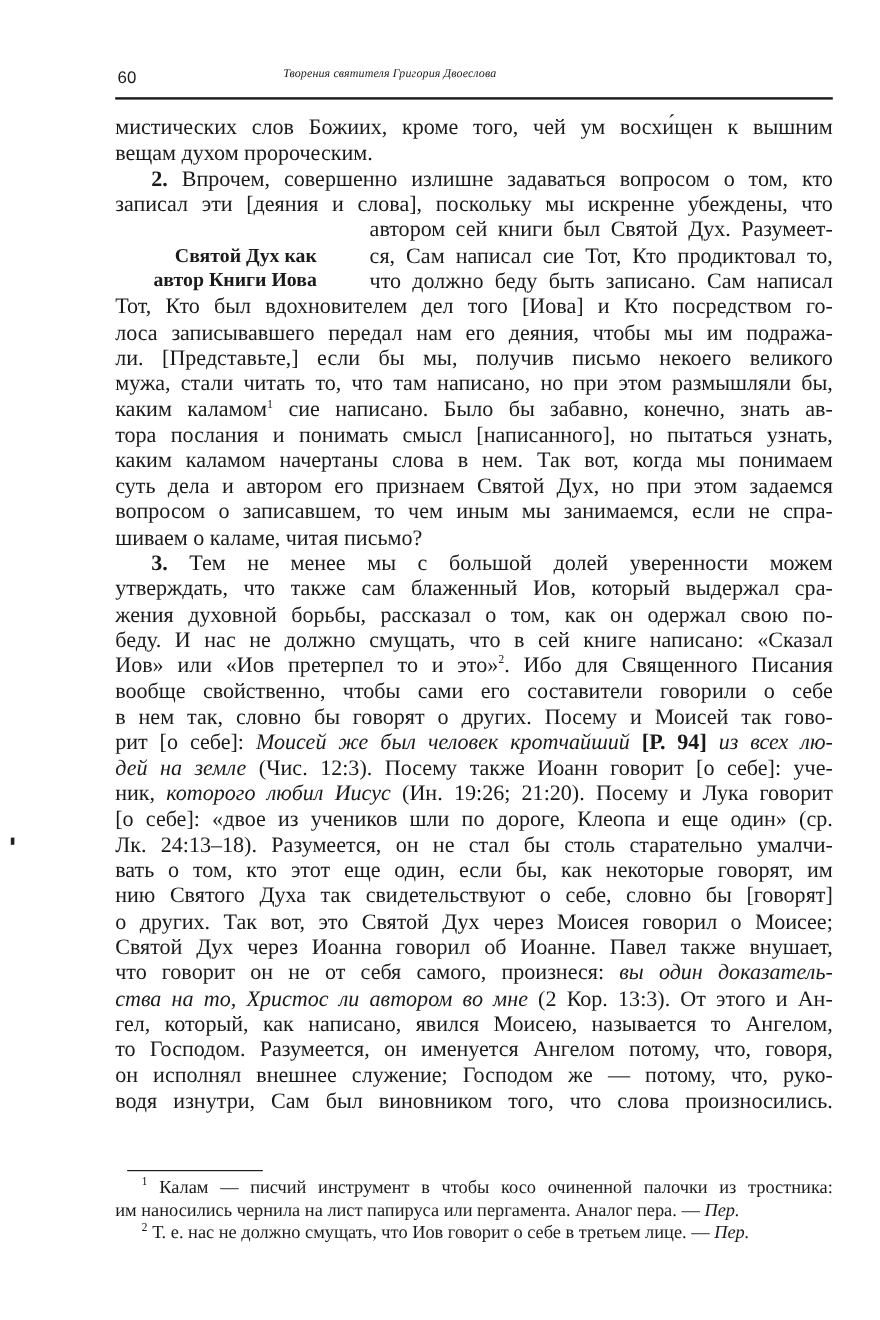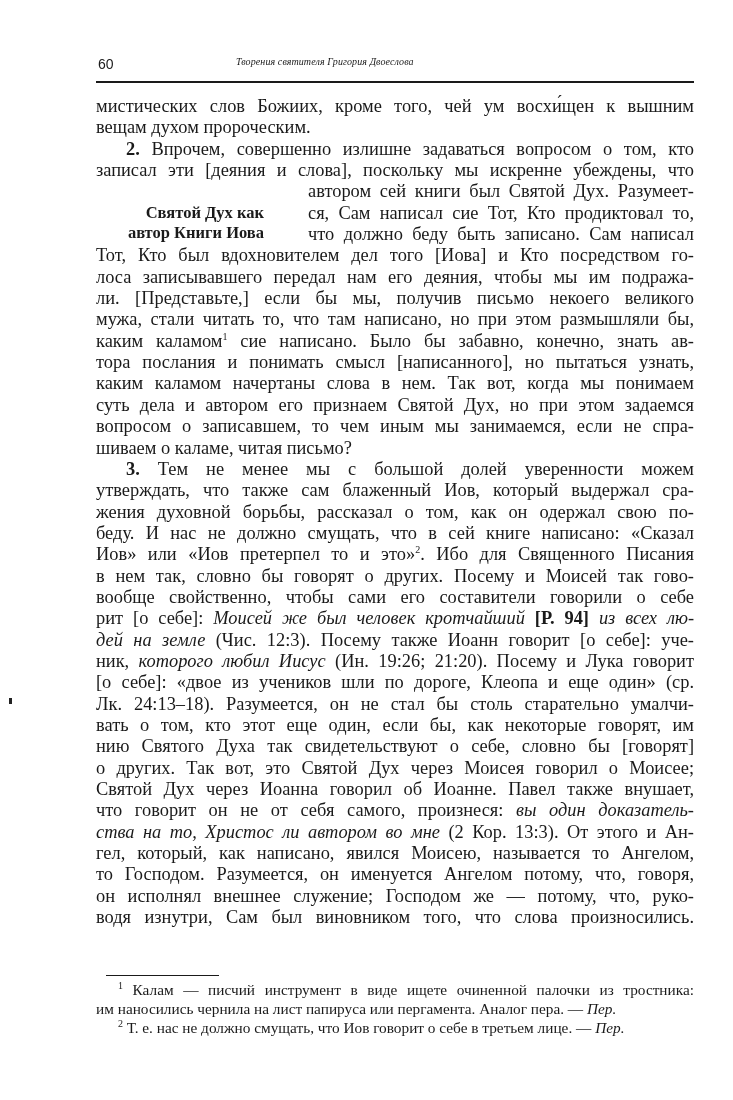--- a/index.html
+++ b/index.html
@@ -77,40 +77,40 @@
     <span class="line">тора послания и понимать смысл [написанного], но пытаться узнать,</span>
     <span class="line">каким каламом начертаны слова в нем. Так вот, когда мы понимаем</span>
     <span class="line">суть дела и автором его признаем Святой Дух, но при этом задаемся</span>
     <span class="line">вопросом о записавшем, то чем иным мы занимаемся, если не спра-</span>
     <span class="line last">шиваем о каламе, читая письмо?</span>
     <span class="line indent"><span class="b">3.</span><span> Тем не менее мы с большой долей уверенности можем</span></span>
     <span class="line">утверждать, что также сам блаженный Иов, который выдержал сра-</span>
     <span class="line">жения духовной борьбы, рассказал о том, как он одержал свою по-</span>
     <span class="line">беду. И нас не должно смущать, что в сей книге написано: «Сказал</span>
     <span class="line"><span>Иов» или «Иов претерпел то и это»</span><sup>2</sup><span>. Ибо для Священного Писания</span></span>
+    <span class="line">вообще свойственно, чтобы сами его составители говорили о себе</span>
     <span class="line">в нем так, словно бы говорят о других. Посему и Моисей так гово-</span>
-    <span class="line">вообще свойственно, чтобы сами его составители говорили о себе</span>
     <span class="line"><span>рит [о себе]: </span><span class="i">Моисей же был человек кротчайший</span><span class="b"> [Р. 94] </span><span class="i">из всех лю-</span></span>
     <span class="line"><span class="i">дей на земле</span><span> (Чис. 12:3). Посему также Иоанн говорит [о себе]: уче-</span></span>
     <span class="line"><span>ник, </span><span class="i">которого любил Иисус</span><span> (Ин. 19:26; 21:20). Посему и Лука говорит</span></span>
     <span class="line">[о себе]: «двое из учеников шли по дороге, Клеопа и еще один» (ср.</span>
     <span class="line">Лк. 24:13–18). Разумеется, он не стал бы столь старательно умалчи-</span>
     <span class="line">вать о том, кто этот еще один, если бы, как некоторые говорят, им</span>
     <span class="line">нию Святого Духа так свидетельствуют о себе, словно бы [говорят]</span>
     <span class="line">о других. Так вот, это Святой Дух через Моисея говорил о Моисее;</span>
     <span class="line">Святой Дух через Иоанна говорил об Иоанне. Павел также внушает,</span>
     <span class="line"><span>что говорит он не от себя самого, произнеся: </span><span class="i">вы один доказатель-</span></span>
     <span class="line"><span class="i">ства на то, Христос ли автором во мне</span><span> (2 Кор. 13:3). От этого и Ан-</span></span>
     <span class="line">гел, который, как написано, явился Моисею, называется то Ангелом,</span>
     <span class="line">то Господом. Разумеется, он именуется Ангелом потому, что, говоря,</span>
     <span class="line">он исполнял внешнее служение; Господом же — потому, что, руко-</span>
     <span class="line">водя изнутри, Сам был виновником того, что слова произносились.</span>
   </div>
 
   <div class="fn-rule"></div>
   <div class="footnotes">
-    <span class="fn-line fn-indent"><sup>1</sup><span> Калам — писчий инструмент в виде ищете очиненной палочки из тростника:</span></span>
+    <span class="fn-line fn-indent"><sup>1</sup><span> Калам — писчий инструмент в чтобы косо очиненной палочки из тростника:</span></span>
     <span class="fn-line last"><span>им наносились чернила на лист папируса или пергамента. Аналог пера. — </span><span class="i">Пер.</span></span>
     <span class="fn-line last fn-indent"><sup>2</sup><span> Т. е. нас не должно смущать, что Иов говорит о себе в третьем лице. — </span><span class="i">Пер.</span></span>
   </div>
 </div>
 
 <div class="speck"></div>
 
 </body></html>

